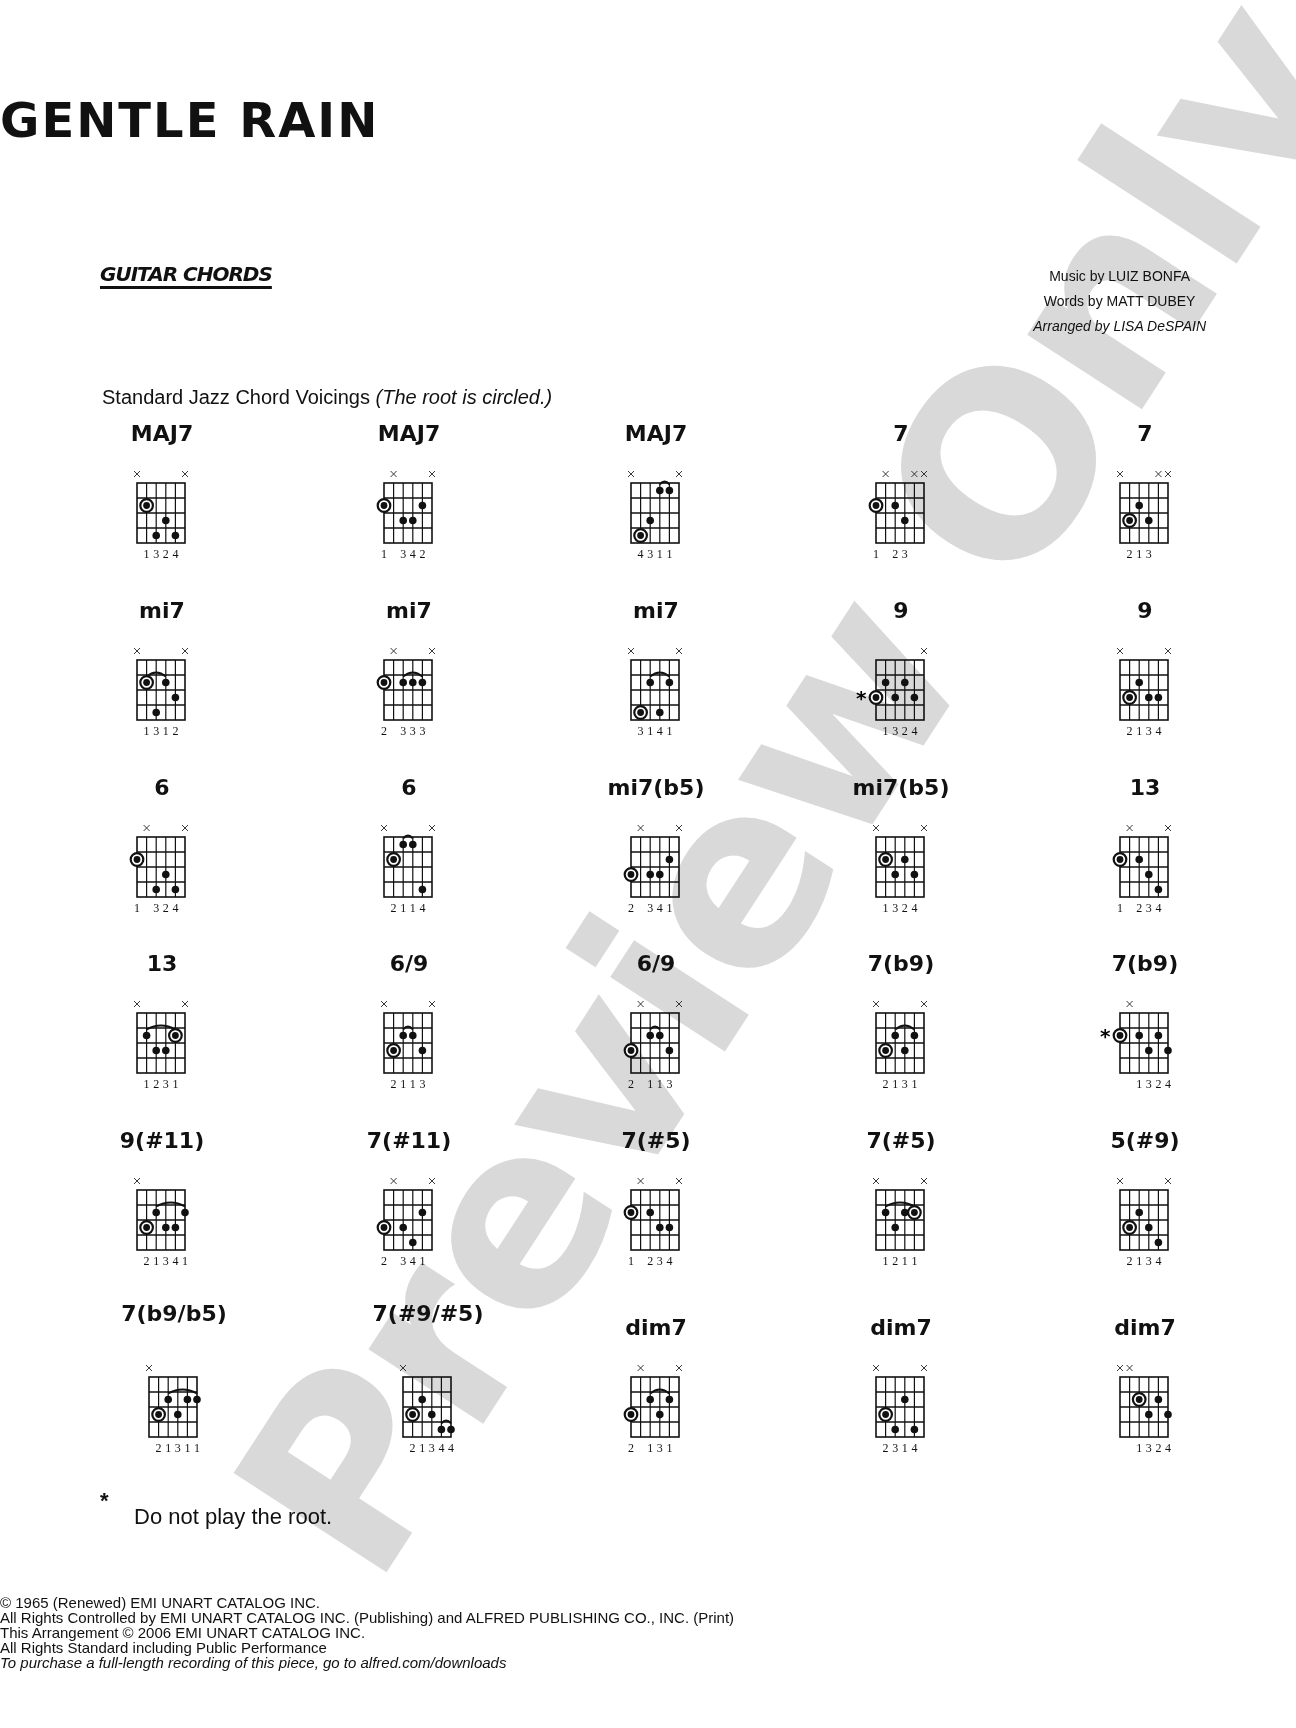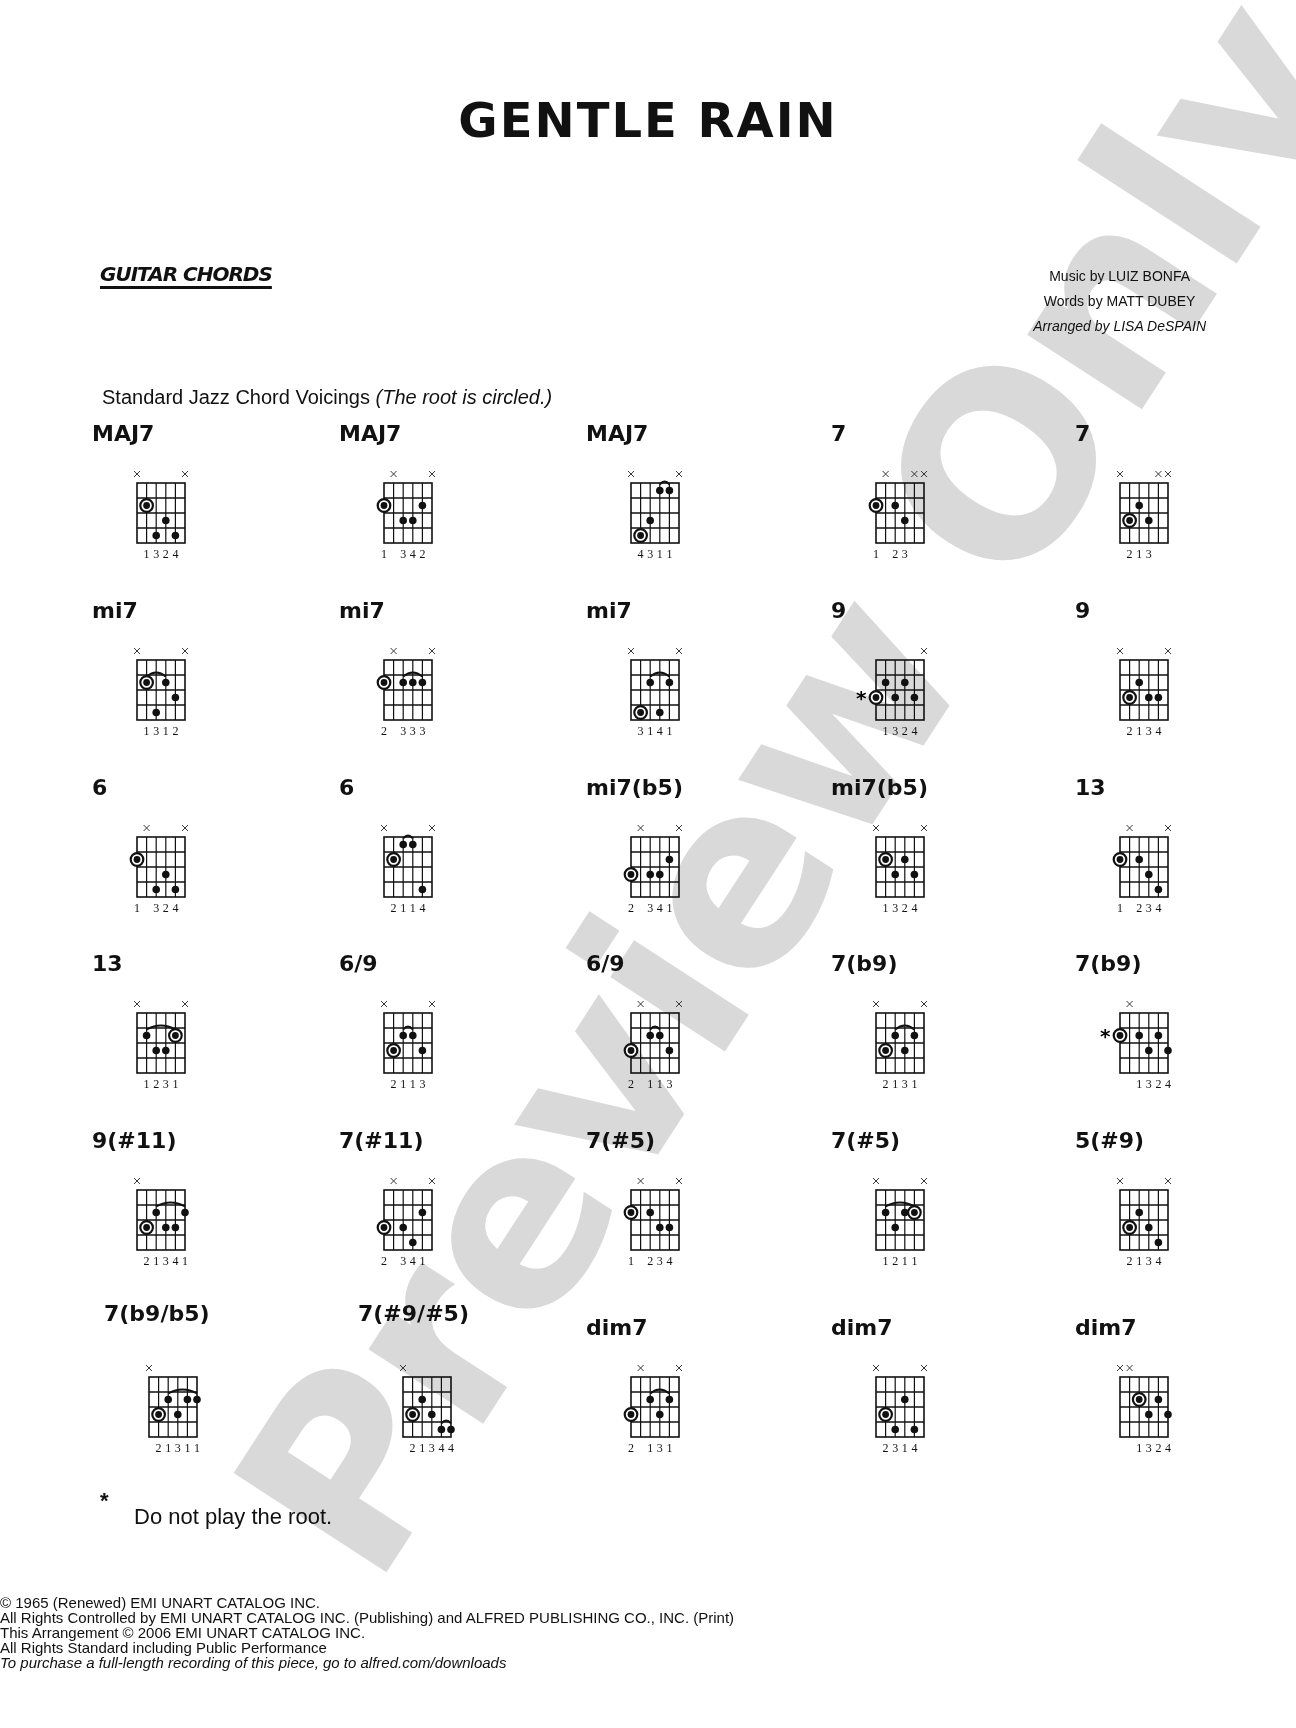--- a/index.html
+++ b/index.html
@@ -1,28 +1,28 @@
 <!DOCTYPE html>
 <html><head>
 <meta charset="utf-8">
 <style>
   html, body { margin:0; padding:0; background:#ffffff; }
   body { width:1296px; height:1728px; position:relative; overflow:hidden; font-family:"Liberation Sans", sans-serif; color:#111; }
   .watermark { position:absolute; left:0; top:0; width:1296px; height:1728px; pointer-events:none; z-index:0; }
   .watermark span { position:absolute; left:-40px; top:770px; width:1500px; text-align:center; font-family:"DejaVu Sans", sans-serif; font-weight:bold; font-size:250px; color:#d9d9d9; transform:rotate(-57deg); transform-origin:50% 50%; white-space:nowrap; letter-spacing:-4px; }
   .page { position:absolute; inset:0; z-index:1; }
-  .title { position:absolute; top:92px; left:0; width:1296px; text-align:center; font-family:"DejaVu Sans", sans-serif; font-weight:bold; font-size:48px; letter-spacing:2px; }
+  .title { position:absolute; top:92px; left:0; width:1296px; font-family:"DejaVu Sans", sans-serif; font-weight:bold; font-size:48px; letter-spacing:2px; }
   .section-label { position:absolute; left:100px; top:262px; font-family:"DejaVu Sans", sans-serif; font-weight:bold; font-size:20px; text-decoration:underline; text-decoration-thickness:3px; text-underline-offset:5px; font-style:italic; letter-spacing:-1px; }
   .credits { position:absolute; right:90px; top:264px; text-align:right; font-size:14px; line-height:25px; }
   .credits .arr { font-style:italic; }
   .credits div { text-align:center; }
   .subtitle { position:absolute; left:102px; top:386px; font-size:20px; }
   .subtitle i { font-style:italic; }
   .chord { position:absolute; width:140px; height:170px; }
-  .chord .name { position:absolute; left:0; width:100%; font-family:"DejaVu Sans", sans-serif; font-weight:bold; font-size:22px; line-height:22px; white-space:pre; }
+  .chord .name { position:absolute; left:0; width:100%; text-align:center; font-family:"DejaVu Sans", sans-serif; font-weight:bold; font-size:22px; line-height:22px; white-space:pre; }
   .chord svg { position:absolute; left:0; top:0; overflow:visible; }
   .fingers { font-family:"Liberation Serif", serif; font-size:12px; }
   .footnote { position:absolute; left:100px; top:1498px; font-size:22px; }
   .footnote .star { position:absolute; left:0; top:-10px; font-weight:bold; font-size:22px; }
   .footnote .text { position:absolute; left:18px; top:6px; white-space:nowrap;margin-left:16px; }
   .copyright { position:absolute; left:0; width:1296px; top:1595px; text-align:left; font-size:15px; line-height:15px; }
   .copyright .italic { font-style:italic; }
 </style>
 </head>
 <body>

